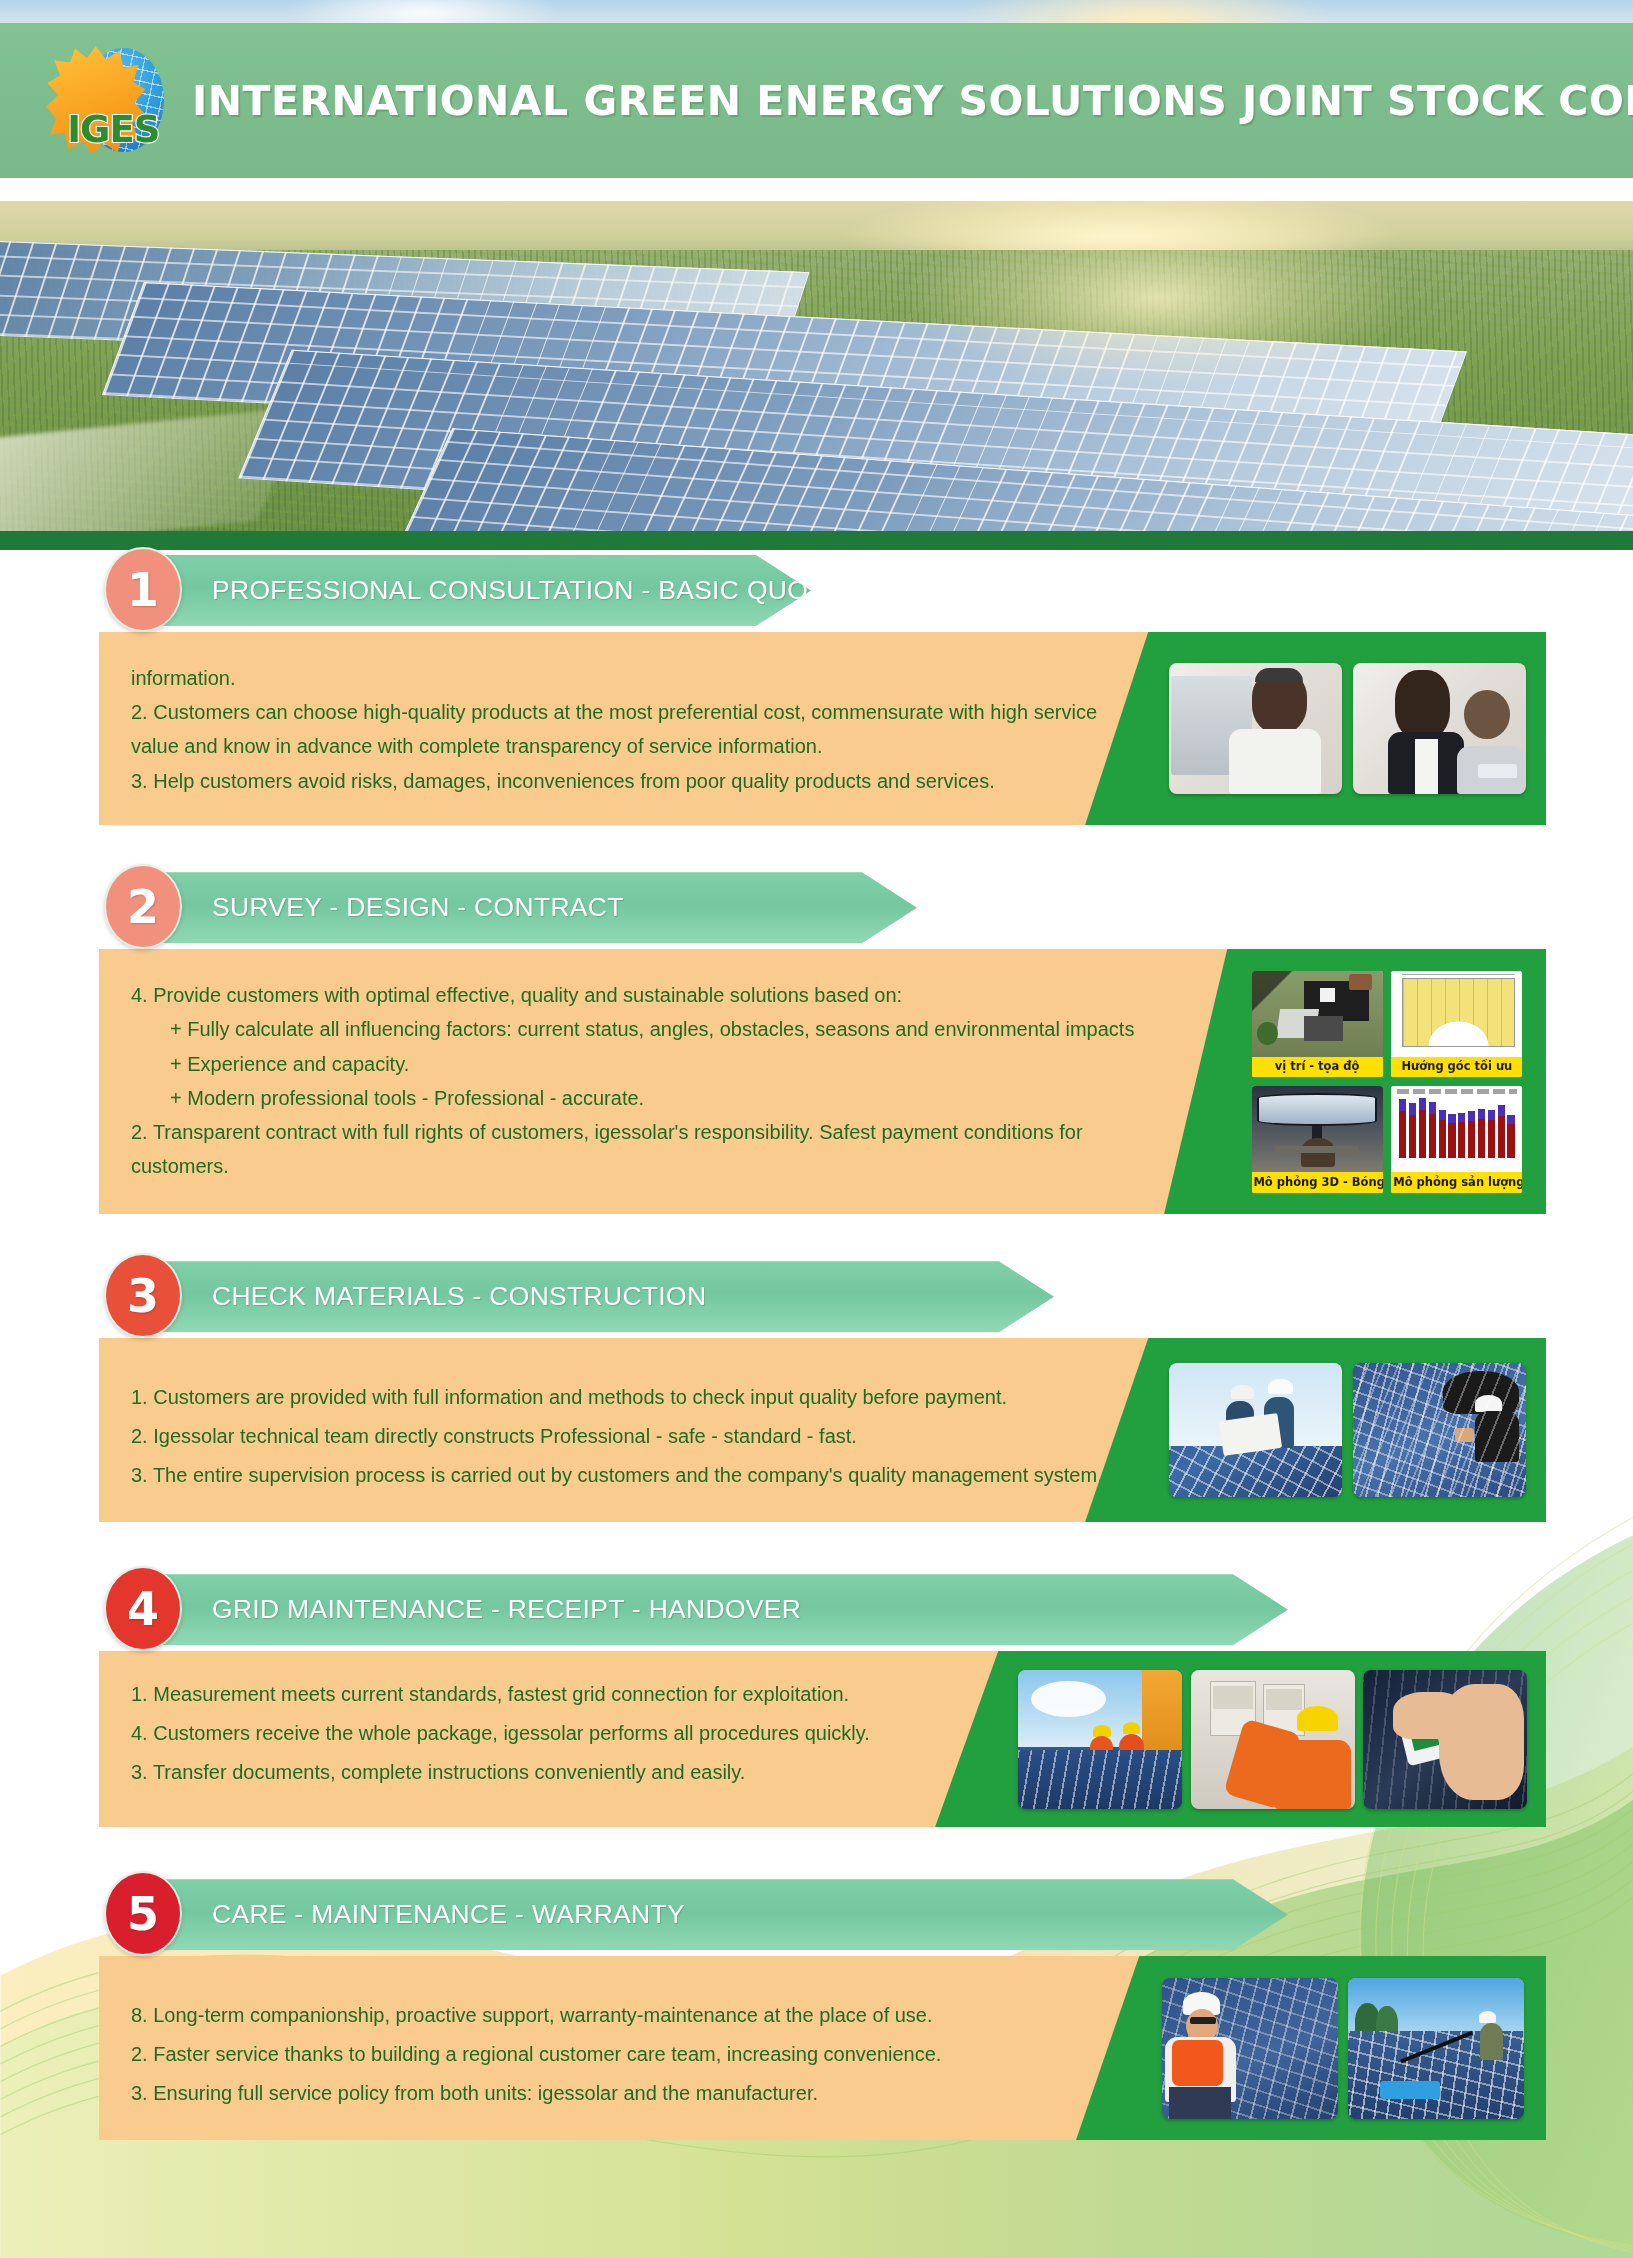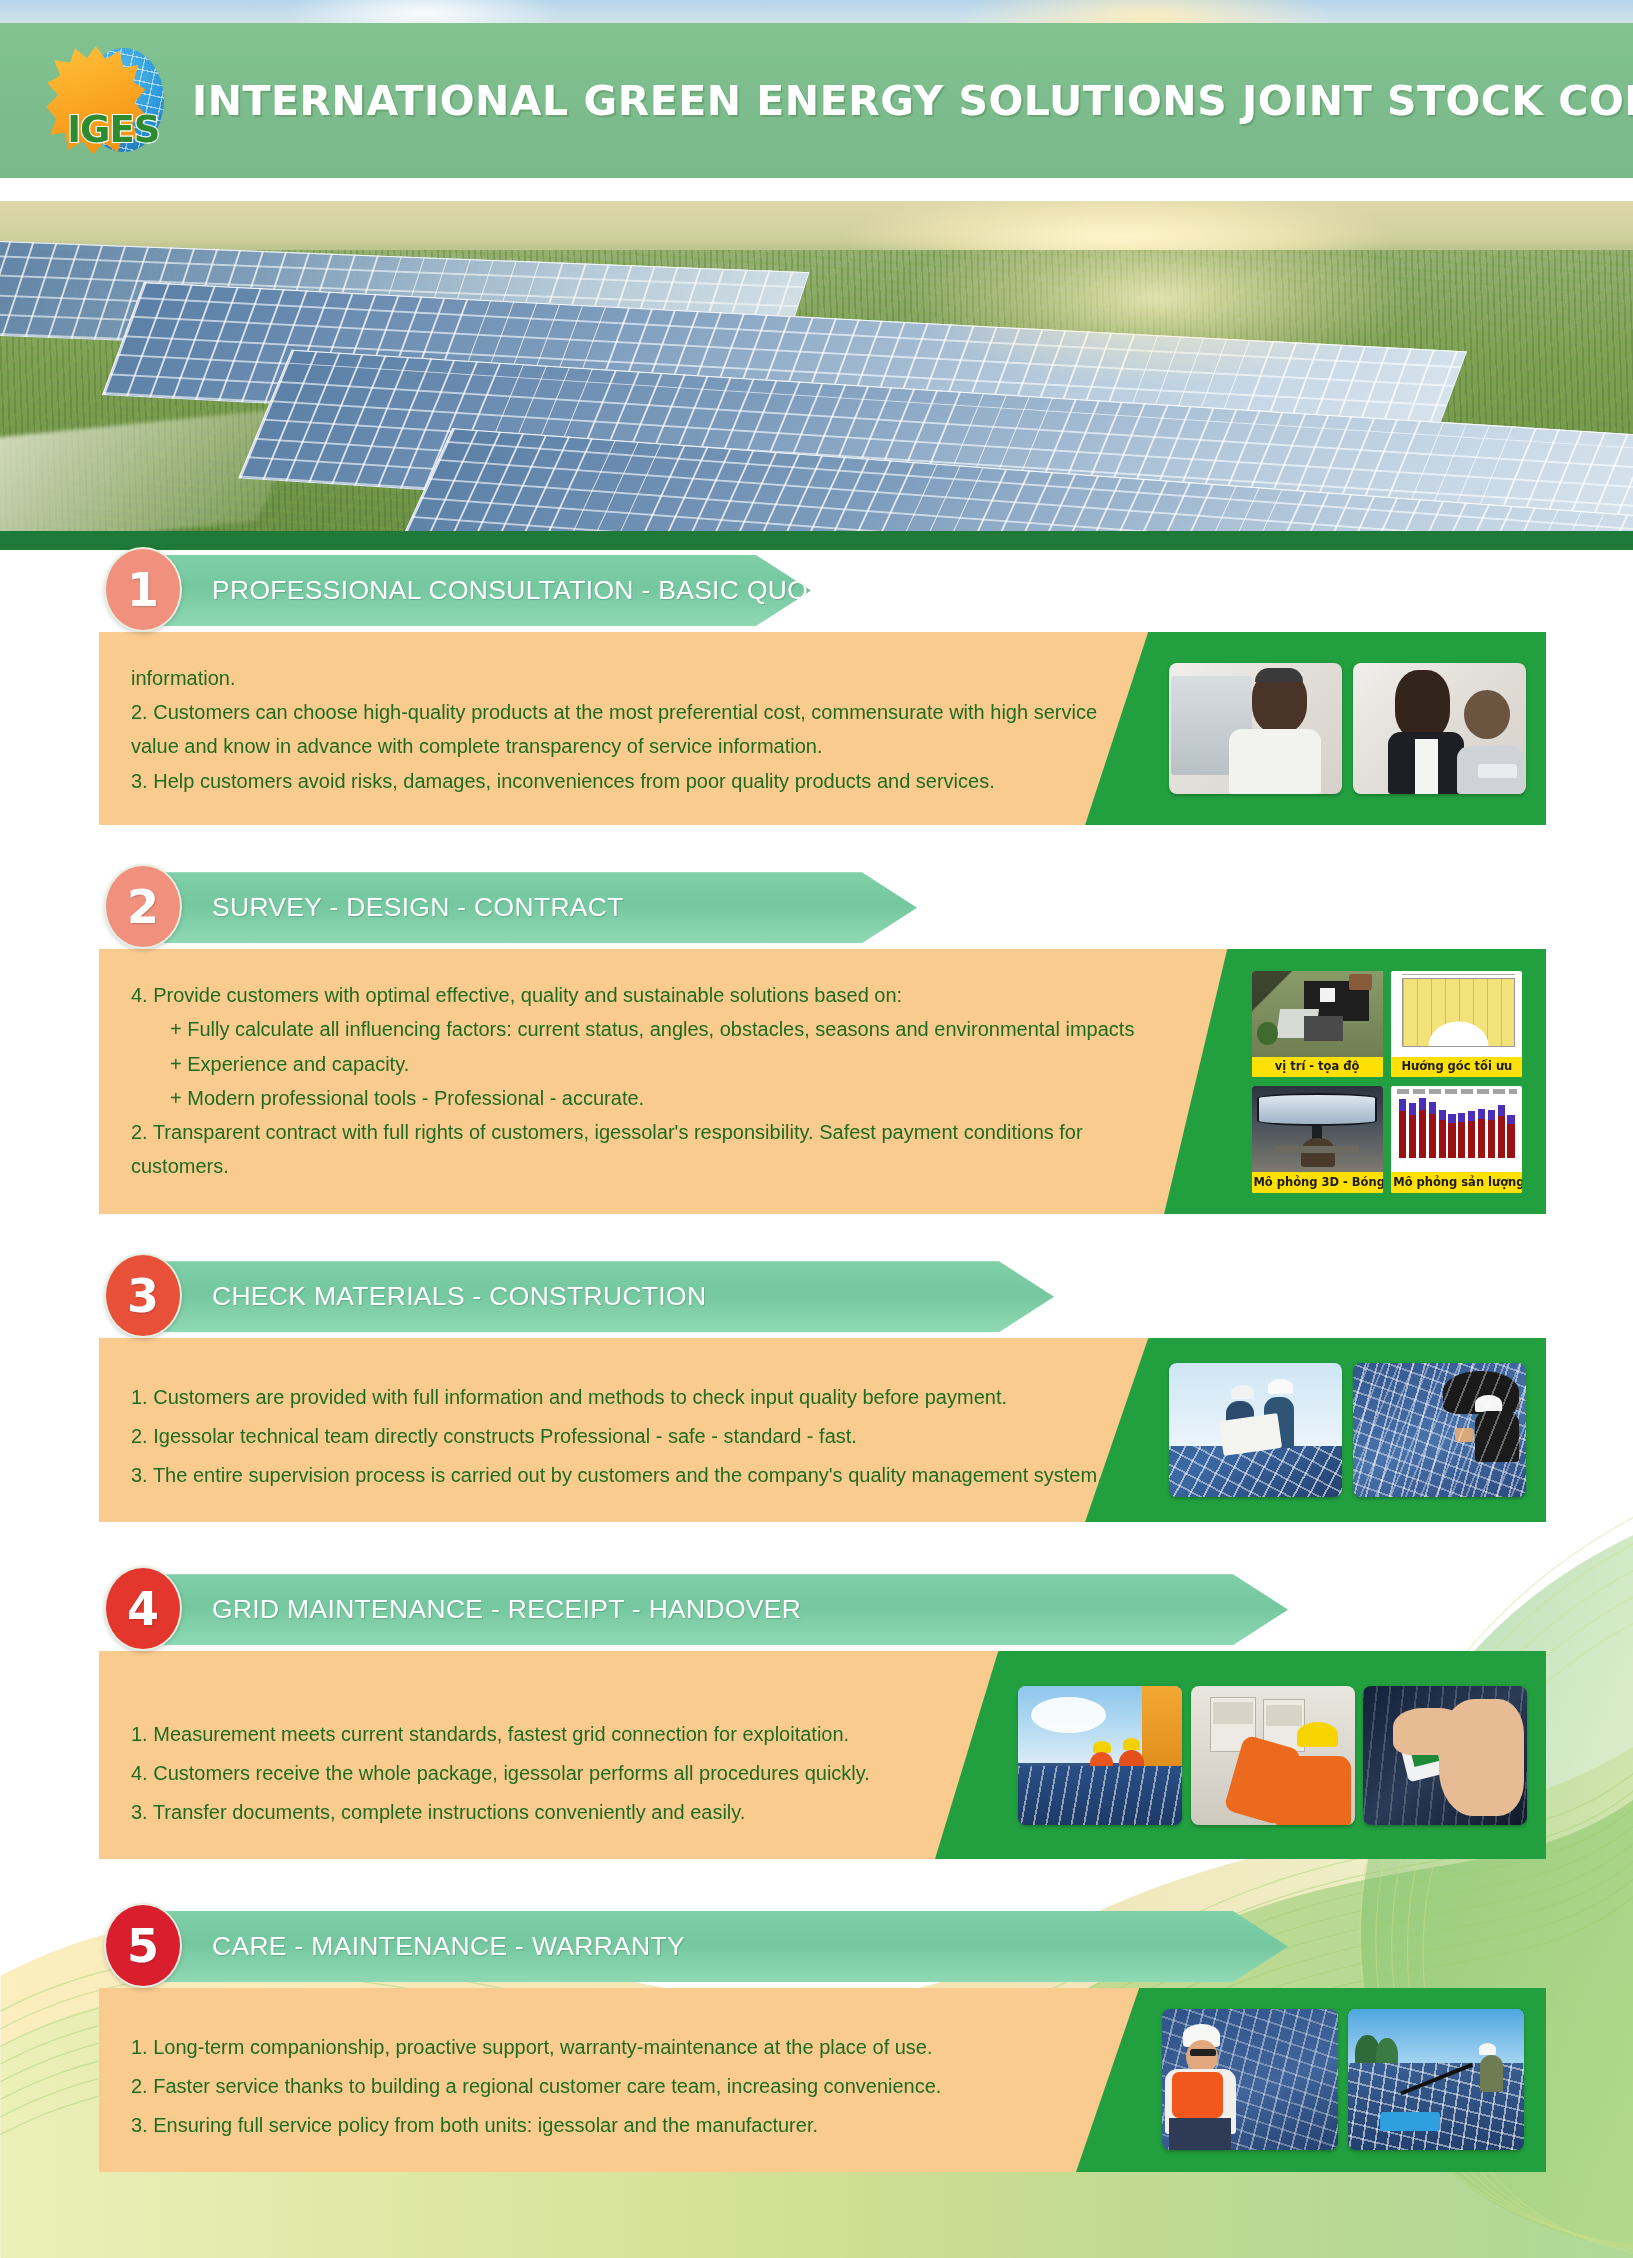--- a/index.html
+++ b/index.html
@@ -441,21 +441,21 @@
   </section>
 
   <section class="step" style="margin-top:44px;">
     <div class="step-head">
       <div class="badge" style="background:#e3362c;">4</div>
       <div class="arrow" style="width:1125px; clip-path: polygon(0 0, calc(100% - 55px) 0, 100% 50%, calc(100% - 55px) 100%, 0 100%);">
         <span class="arrow-label">GRID MAINTENANCE - RECEIPT - HANDOVER</span>
       </div>
     </div>
     <div class="body-card" style="min-height:176px;">
-      <div class="body-text" style="padding-top:65px;line-height:1.85;">
+      <div class="body-text" style="padding-top:25px;line-height:1.85;">
         <p>1. Measurement meets current standards, fastest grid connection for exploitation.</p>
         <p>4. Customers receive the whole package, igessolar performs all procedures quickly.</p>
         <p>3. Transfer documents, complete instructions conveniently and easily.</p>
       </div>
       <div class="media" style="width:547px;gap:8.8px;">
         <div class="thumb ph-clean" style="width:164px;height:139px;">
           <div style="position:absolute;left:0;top:0;width:100%;height:56%;background:linear-gradient(180deg,#8cc6ec,#d9ecf8);"></div>
           <div style="position:absolute;left:8%;top:8%;width:46%;height:26%;background:#ffffff;border-radius:50%;opacity:.9;"></div>
           <div style="position:absolute;right:0;top:0;width:24%;height:62%;background:linear-gradient(180deg,#f3a833,#e08d1a);"></div>
           <div class="helmet" style="left:46%;top:40%;width:17.6px;height:11.5px;background:#f5d000;"></div>
@@ -486,21 +486,21 @@
 
   <section class="step" style="margin-top:44px;">
     <div class="step-head">
       <div class="badge" style="background:#d91f2e;">5</div>
       <div class="arrow" style="width:1125px; clip-path: polygon(0 0, calc(100% - 55px) 0, 100% 50%, calc(100% - 55px) 100%, 0 100%);">
         <span class="arrow-label">CARE - MAINTENANCE - WARRANTY</span>
       </div>
     </div>
     <div class="body-card" style="min-height:176px;">
       <div class="body-text" style="padding-top:41px;line-height:1.85;">
-        <p>1. Long-term companionship, proactive support, warranty-maintenance at the place of use.</p>
+        <p>8. Long-term companionship, proactive support, warranty-maintenance at the place of use.</p>
         <p>2. Faster service thanks to building a regional customer care team, increasing convenience.</p>
         <p>3. Ensuring full service policy from both units: igessolar and the manufacturer.</p>
       </div>
       <div class="media" style="width:406px;">
         <div class="thumb ph-insp" style="width:176px;height:141px;">
           <div style="position:absolute;left:0;top:0;width:100%;height:100%;background:repeating-linear-gradient(104deg,rgba(255,255,255,.4) 0 1.8px,transparent 1.8px 13.2px),repeating-linear-gradient(18deg,rgba(255,255,255,.3) 0 1.8px,transparent 1.8px 14px);"></div>
           <div class="helmet" style="left:12%;top:10%;width:37px;height:23px;background:#f7f7f5;"></div>
           <div class="fig-head" style="left:14%;top:22%;width:32px;height:34px;background:#e0a87c;"></div>
           <div style="position:absolute;left:16%;top:28%;width:26.5px;height:7px;background:#222;border-radius:2.6px;"></div>
           <div class="fig-body" style="left:2%;top:42%;width:71px;height:65px;background:#f2f0ec;"></div>

